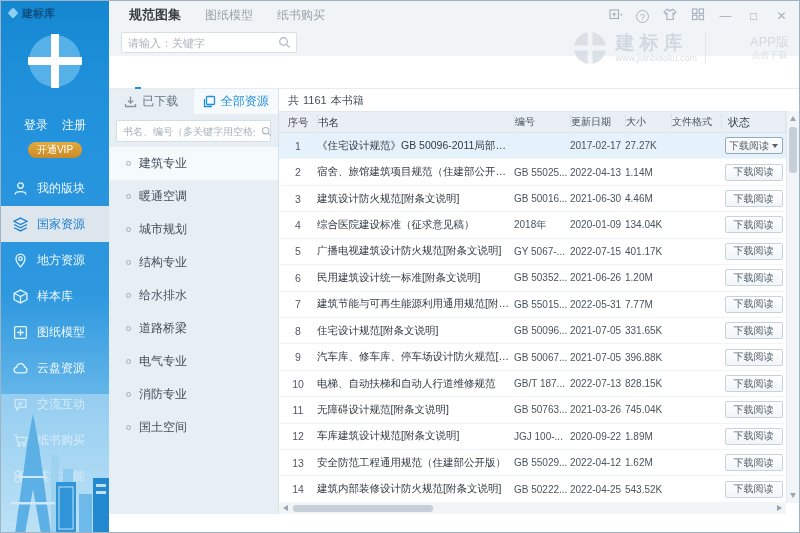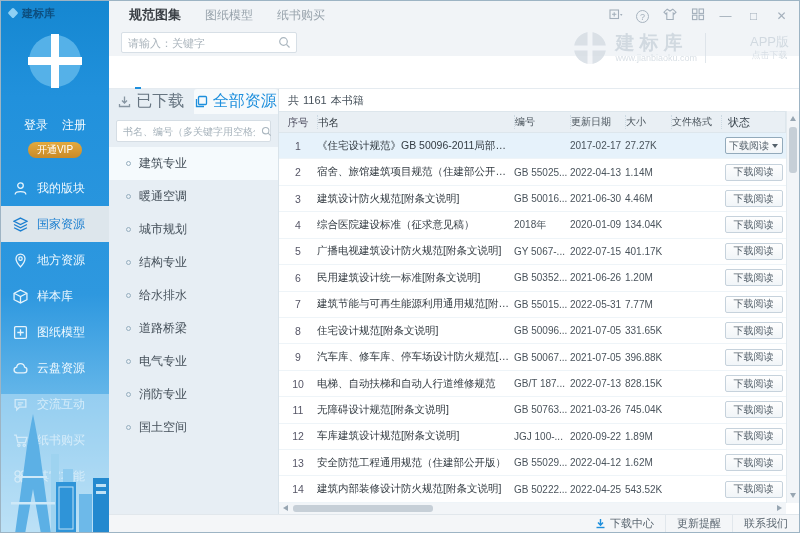--- a/index.html
+++ b/index.html
@@ -62,21 +62,21 @@
   .maintab { position:relative; font-size:13px; color:#4a5258; padding:0 11px; height:33px;
     line-height:31px; cursor:pointer; white-space:nowrap; }
   .maintab.active { color:#1e8fdc; }
   .maintab.active::after { content:""; position:absolute; left:8px; right:8px; bottom:0; height:2px; background:#1e8fdc; }
 
   
   .catpanel { position:absolute; left:108px; width:170px; top:88px; bottom:18px; background:#e7eef4;
     border-right:1px solid #d9e3ea; }
   .subtabs { display:flex; height:25px; align-items:stretch; }
   .subtab { flex:1; display:flex; align-items:center; justify-content:center; gap:5px;
-    font-size:16px; color:#667480; cursor:pointer; }
+    font-size:12px; color:#667480; cursor:pointer; }
   .subtab svg { width:13px; height:13px; stroke:#8795a1; fill:none; stroke-width:1.3; }
   .subtab.active { background:#f7fafc; color:#1e8fdc; border-radius:3px 3px 0 0; }
   .subtab.active svg { stroke:#1e8fdc; }
   .cat-search-box { margin:6px 7px 5px; height:22px; background:#fff; border:1px solid #d5dde4;
     border-radius:2px; display:flex; align-items:center; }
   .cat-search-box input { border:0; outline:0; flex:1; font-size:10px; color:#556; padding:0 6px;
     font-family:"Liberation Sans","DejaVu Sans",sans-serif; background:transparent; }
   .cat-search-box input::placeholder { color:#a6b2bb; }
   .cat-item { height:33px; display:flex; align-items:center; padding-left:17px; gap:8px;
     font-size:12px; color:#45505a; cursor:pointer; }
@@ -607,29 +607,14 @@
       <span class="vs-thumb"></span>
       <span class="vs-down"></span>
     </div>
     <div class="hscroll">
       <span class="hs-left"></span>
       <span class="hs-thumb"></span>
       <span class="hs-right"></span>
     </div>
   </div>
 
-  <div class="statusbar">
-    <span class="sb-link" style="border-left:0">
-      <svg viewBox="0 0 11 11">
-          <path d="M5.5,1 L5.5,6.5 M3,4.5 L5.5,7.2 8,4.5" stroke="#1e8fdc" fill="none" stroke-width="1.4"></path>
-          <path d="M1.5,9.5 L9.5,9.5" stroke="#1e8fdc" stroke-width="1.4"></path>
-        </svg>
-      <span>下载中心</span>
-    </span>
-    <span class="sb-link">
-      <span>更新提醒</span>
-    </span>
-    <span class="sb-link">
-      <span>联系我们</span>
-    </span>
-  </div>
 
 </div>
 
 </body></html>

